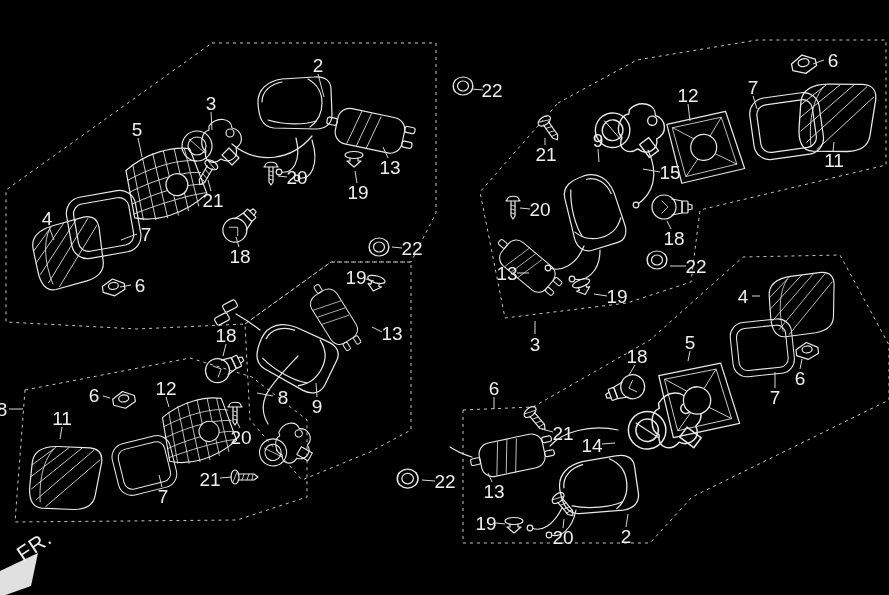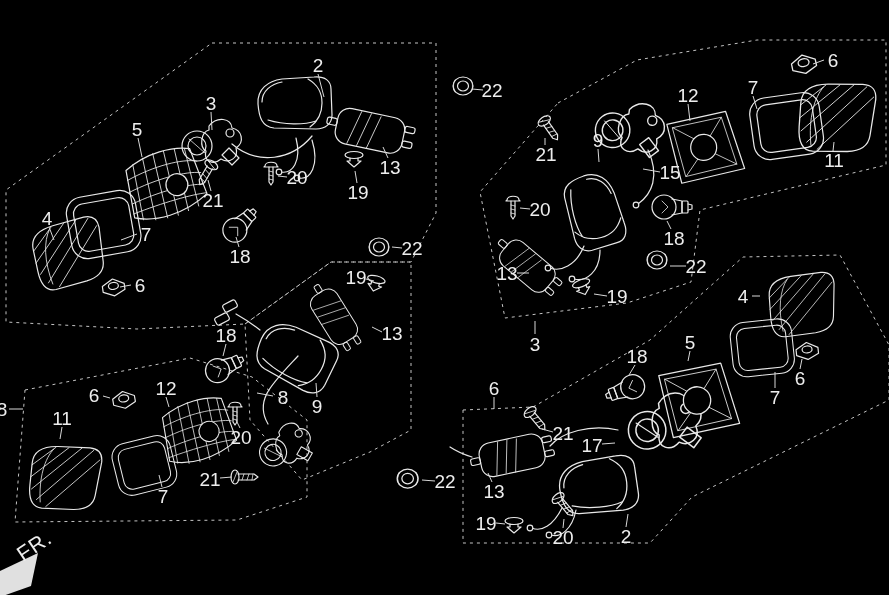--- a/index.html
+++ b/index.html
@@ -385,21 +385,21 @@
       <div class="part-label" style="left: 210px; top: 479px;">21</div>
       <div class="part-label" style="left: 163px; top: 496px;">7</div>
       <div class="part-label" style="left: 494px; top: 388px;">6</div>
       <div class="part-label" style="left: 637px; top: 356px;">18</div>
       <div class="part-label" style="left: 690px; top: 342px;">5</div>
       <div class="part-label" style="left: 743px; top: 296px;">4</div>
       <div class="part-label" style="left: 775px; top: 397px;">7</div>
       <div class="part-label" style="left: 800px; top: 378px;">6</div>
       <div class="part-label" style="left: 445px; top: 481px;">22</div>
       <div class="part-label" style="left: 563px; top: 433px;">21</div>
-      <div class="part-label" style="left: 592px; top: 445px;">17</div>
+      <div class="part-label" style="left: 592px; top: 445px;">14</div>
       <div class="part-label" style="left: 494px; top: 491px;">13</div>
       <div class="part-label" style="left: 486px; top: 523px;">19</div>
       <div class="part-label" style="left: 563px; top: 537px;">20</div>
       <div class="part-label" style="left: 626px; top: 536px;">2</div>
     </div>
 
 <div class="fr-label">FR.</div>
 
 </div>
 

